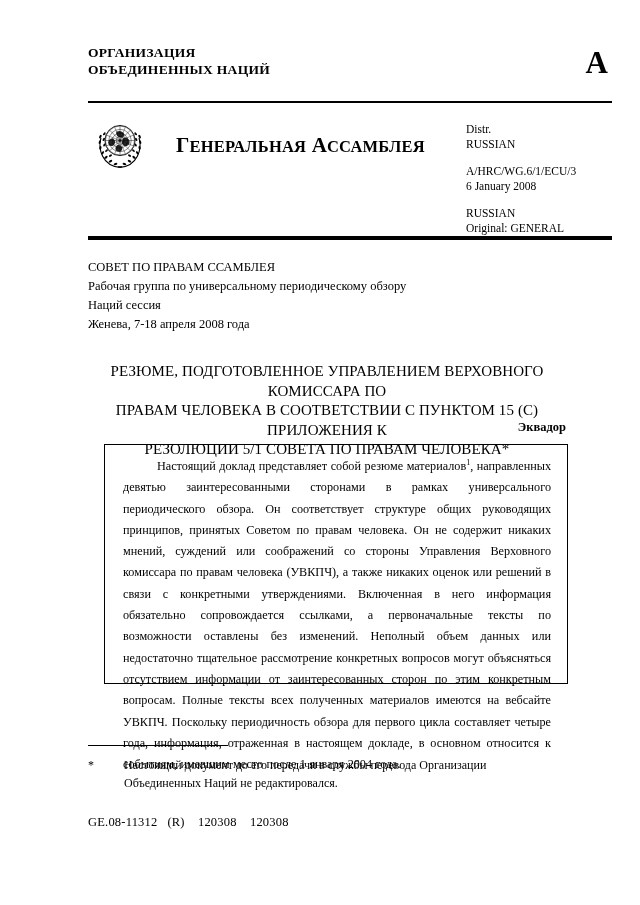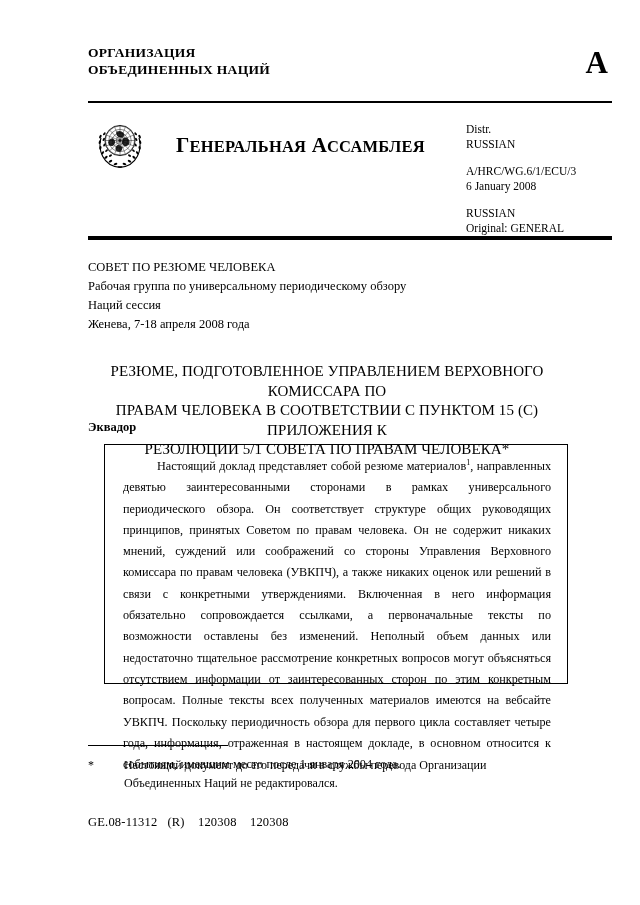--- a/index.html
+++ b/index.html
@@ -123,21 +123,21 @@
     text-align: center;
     font-size: 15px;
     line-height: 19.5px;
     letter-spacing: 0.1px;
   }
   .country {
     position: absolute;
     left: 88px;
     top: 420px;
     width: 478px;
-    text-align: left;
+    text-align: right;
     font-size: 12.5px;
     font-weight: bold;
   }
 
   
   .summary-box {
     position: absolute;
     left: 104px;
     top: 444px;
     width: 464px;
@@ -291,21 +291,21 @@
       <div>6 January 2008</div>
       <div class="gap"></div>
       <div>RUSSIAN</div>
       <div>Original:  GENERAL</div>
     </div>
   </div>
 
   <div class="rule-thick" style="top:236px;"></div>
 
   <div class="council">
-    <div>СОВЕТ ПО РЕЗЮМЕ ЧЕЛОВЕКА</div>
+    <div>СОВЕТ ПО ПРАВАМ ССАМБЛЕЯ</div>
     <div>Рабочая группа по универсальному периодическому обзору</div>
     <div>Наций сессия</div>
     <div>Женева, 7-18 апреля 2008 года</div>
   </div>
 
   <div class="report-title">
     <div>РЕЗЮМЕ, ПОДГОТОВЛЕННОЕ УПРАВЛЕНИЕМ ВЕРХОВНОГО КОМИССАРА ПО</div>
     <div>ПРАВАМ ЧЕЛОВЕКА В СООТВЕТСТВИИ С ПУНКТОМ 15 (С) ПРИЛОЖЕНИЯ К</div>
     <div>РЕЗОЛЮЦИИ 5/1 СОВЕТА ПО ПРАВАМ ЧЕЛОВЕКА*</div>
   </div>

